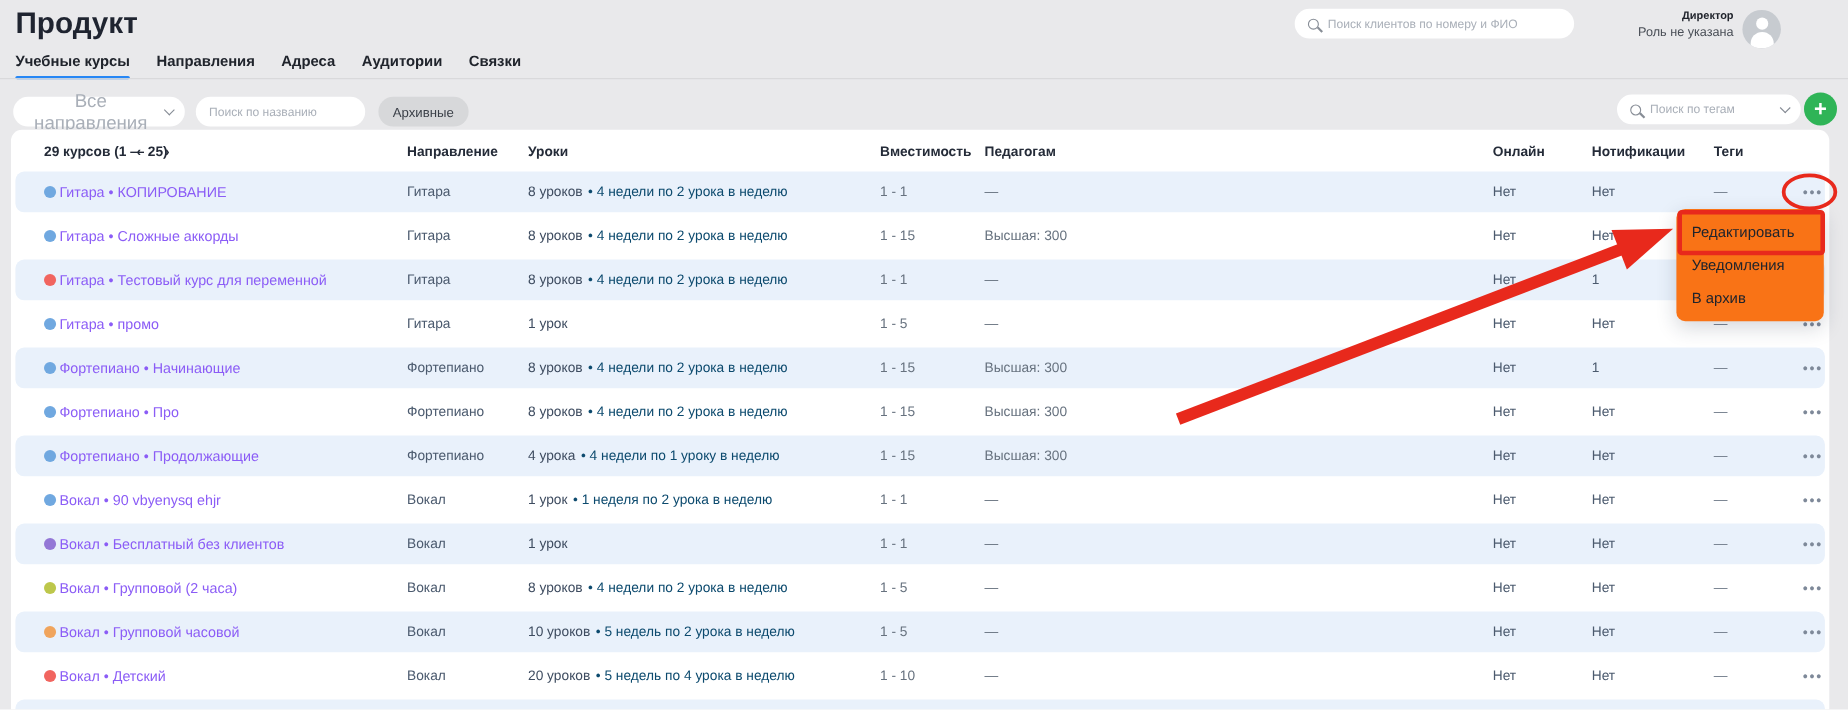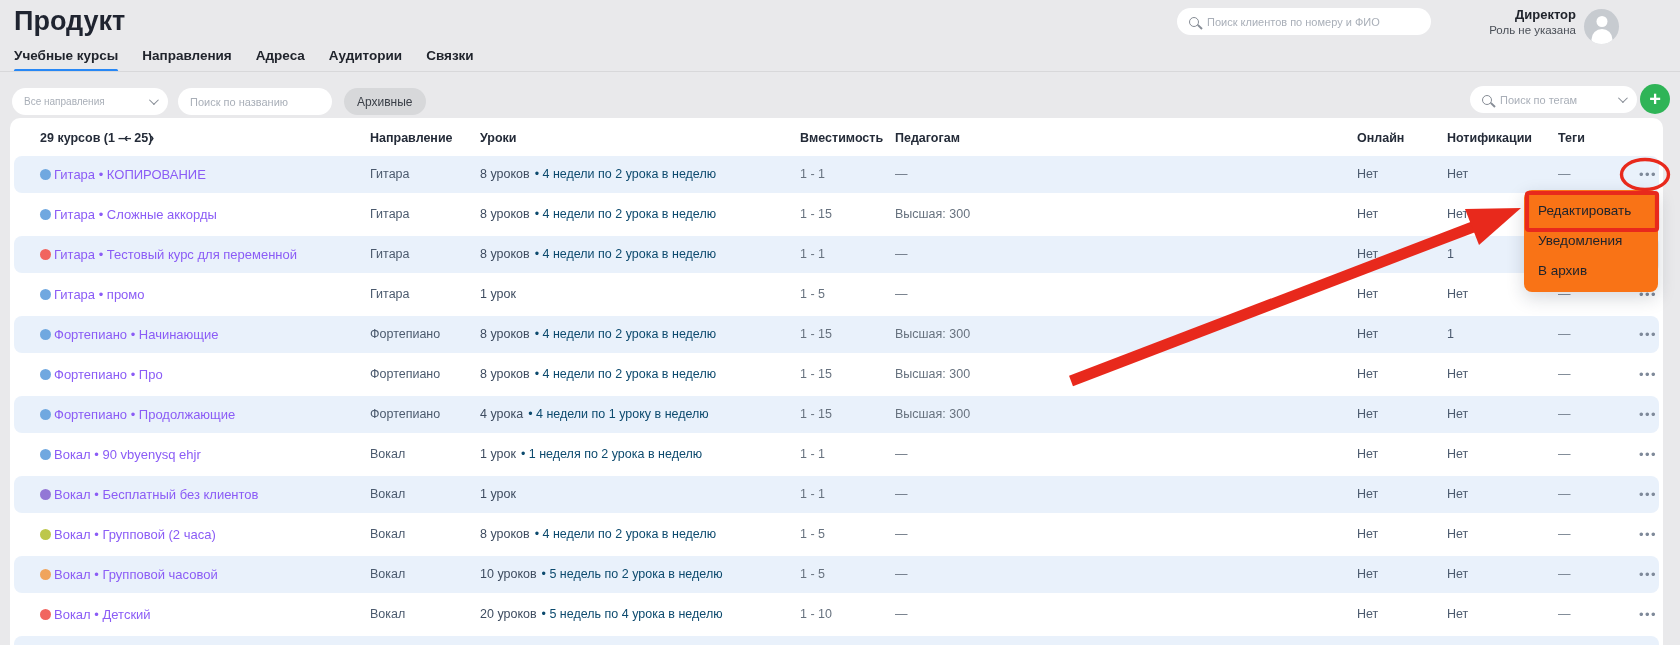--- a/index.html
+++ b/index.html
@@ -25,35 +25,35 @@
   .pill input {
     border:none; outline:none; background:transparent; flex:1;
     font-family:inherit; font-size:11px; color:#3a3f47; min-width:0;
   }
   .pill input::placeholder { color:#A9AFB8; }
   .top-search { left:1177px; top:8px; width:254px; }
   .mag { width:10px; height:10px; border:1.7px solid #878D96; border-radius:50%; position:relative; flex:0 0 auto; }
   .mag::after { content:""; position:absolute; width:6px; height:1.7px; background:#878D96; transform:rotate(45deg); right:-5px; bottom:-2px; }
   .chev { width:7px; height:7px; border-right:1.7px solid #858B94; border-bottom:1.7px solid #858B94; transform:rotate(45deg) translateY(-2px); flex:0 0 auto; }
   .user-text { left:1380px; top:7px; width:196px; text-align:right; }
-  .user-name { font-size:13px; font-weight:700; line-height:16px; }
+  .user-name { font-size:10px; font-weight:700; line-height:16px; }
   .user-role { font-size:11.5px; color:#4A4F57; line-height:14px; }
   .avatar { left:1584px; top:9px; width:35px; height:35px; border-radius:50%; background:#C7CBD0; overflow:hidden; }
   .avatar::before { content:""; position:absolute; top:7px; left:50%; transform:translateX(-50%); width:11px; height:11px; border-radius:50%; background:#fff; }
   .avatar::after  { content:""; position:absolute; top:20px; left:50%; transform:translateX(-50%); width:21px; height:15px; border-radius:11px 11px 0 0; background:#fff; }
 
   
   .tabs { left:14px; top:48px; display:flex; gap:24px; }
   .tab { position:relative; font-size:13.5px; font-weight:600; padding-bottom:9px; cursor:pointer; white-space:nowrap; }
   .tab.active::after { content:""; position:absolute; left:0; right:0; bottom:0; height:3px; border-radius:2px; background:var(--accent-blue); }
   .tabs-divider { left:0; top:71px; width:1680px; height:1px; background:#D8D8DA; }
 
   
   .f-direction { left:12px;  top:88px; width:156px; justify-content:space-between; }
-  .f-direction .ph { font-size:10px; color:#A9AFB8; }
+  .f-direction .ph { font-size:17px; color:#A9AFB8;text-align:center; }
   .f-name     { left:178px; top:88px; width:154px; }
   .btn-archived {
     left:344px; top:88px; height:27px; padding:0 13px; border:none; cursor:pointer;
     background:#D7D8DA; border-radius:14px; font-family:inherit;
     font-size:12px; font-weight:500; color:#3A3F47; display:flex; align-items:center;
   }
   .f-tags { left:1470px; top:86px; width:167px; }
   .btn-add {
     left:1640px; top:84px; width:30px; height:30px; border-radius:50%; border:none; cursor:pointer;
     background:var(--add-green); color:#fff; font-size:20px; font-weight:600; line-height:28px; text-align:center;

